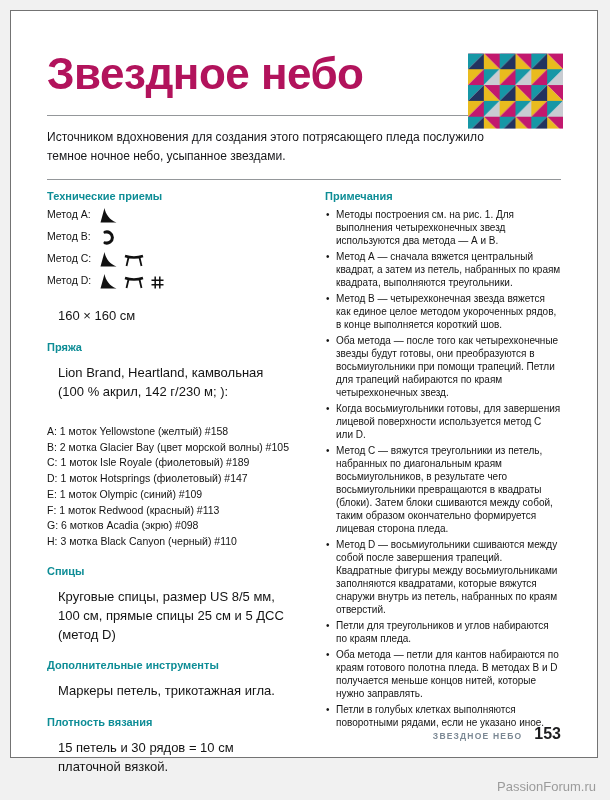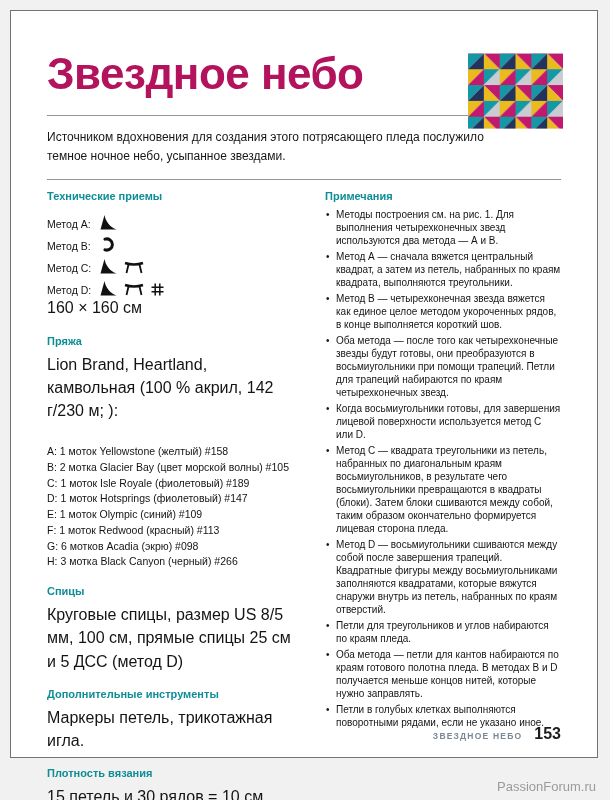--- a/index.html
+++ b/index.html
@@ -22,23 +22,23 @@
   .rule{border:none;border-top:1px solid #94979a;margin:18px 0 12px 0;}
   .rule2{border:none;border-top:1px solid #94979a;margin:14px 0 8px 0;}
   .intro{font-size:12px;line-height:1.55;color:#17171a;width:440px;margin:0;}
   .columns{display:flex;gap:26px;margin-top:10px;}
   .col-left{width:252px;flex:none;}
   .col-right{flex:1;min-width:0;}
   h3.heading{
     color:#0e8d96;font-size:11px;font-weight:bold;margin:15px 0 6px 0;
   }
   .col-left h3.heading:first-child, .col-right h3.heading:first-child{margin-top:0;}
-  .method-row{display:flex;align-items:flex-end;gap:9px;height:22px;font-size:10.5px;color:#141414;}
+  .method-row{display:flex;align-items:flex-start;gap:9px;height:22px;font-size:10.5px;color:#141414;}
   .method-row .icons{display:flex;align-items:flex-end;gap:7px;}
-  .body-text{font-size:16px;line-height:1.45;color:#141414;margin:0;}
+  .body-text{font-size:13px;line-height:1.45;color:#141414;margin:11px;}
   .yarn-list{list-style:none;margin:22px 0 0 0;padding:0;}
   .yarn-list li{font-size:10.5px;line-height:1.5;color:#141414;}
   .notes{list-style:none;margin:2px 0 0 0;padding:0;}
   .notes li{
     position:relative;font-size:10px;line-height:1.3;color:#141414;
     padding-left:11px;margin-bottom:3px;
   }
   .notes li::before{content:"\2022";position:absolute;left:1px;top:0;}
   .footer{
     position:absolute;right:36px;bottom:14px;display:flex;align-items:baseline;gap:12px;
@@ -154,21 +154,21 @@
       <h3 class="heading">Пряжа</h3>
       <p class="body-text">Lion Brand, Heartland, камвольная (100 % акрил, 142 г/230 м; ):</p>
       <ul class="yarn-list">
         <li>A: 1 моток Yellowstone (желтый) #158</li>
         <li>B: 2 мотка Glacier Bay (цвет морской волны) #105</li>
         <li>C: 1 моток Isle Royale (фиолетовый) #189</li>
         <li>D: 1 моток Hotsprings (фиолетовый) #147</li>
         <li>E: 1 моток Olympic (синий) #109</li>
         <li>F: 1 моток Redwood (красный) #113</li>
         <li>G: 6 мотков Acadia (экрю) #098</li>
-        <li>H: 3 мотка Black Canyon (черный) #266</li>
+        <li>H: 3 мотка Black Canyon (черный) #110</li>
       </ul>
 
       <h3 class="heading">Спицы</h3>
       <p class="body-text">Круговые спицы, размер US 8/5 мм, 100 см, прямые спицы 25 см и 5 ДСС (метод D)</p>
 
       <h3 class="heading">Дополнительные инструменты</h3>
       <p class="body-text">Маркеры петель, трикотажная игла.</p>
 
       <h3 class="heading">Плотность вязания</h3>
       <p class="body-text">15 петель и 30 рядов = 10 см платочной вязкой.</p>
@@ -176,21 +176,21 @@
     </div>
 
     <div class="col-right">
       <h3 class="heading">Примечания</h3>
       <ul class="notes">
         <li>Методы построения см. на рис. 1. Для выполнения четырехконечных звезд используются два метода — А и В.</li>
         <li>Метод А — сначала вяжется центральный квадрат, а затем из петель, набранных по краям квадрата, выполняются треугольники.</li>
         <li>Метод В — четырехконечная звезда вяжется как единое целое методом укороченных рядов, в конце выполняется короткий шов.</li>
         <li>Оба метода — после того как четырехконечные звезды будут готовы, они преобразуются в восьмиугольники при помощи трапеций. Петли для трапеций набираются по краям четырехконечных звезд.</li>
         <li>Когда восьмиугольники готовы, для завершения лицевой поверхности используется метод С или D.</li>
-        <li>Метод С — квадрата треугольники из петель, набранных по диагональным краям восьмиугольников, в результате чего восьмиугольники превращаются в квадраты (блоки). Затем блоки сшиваются между собой, таким образом окончательно формируется лицевая сторона пледа.</li>
+        <li>Метод С — вяжутся треугольники из петель, набранных по диагональным краям восьмиугольников, в результате чего восьмиугольники превращаются в квадраты (блоки). Затем блоки сшиваются между собой, таким образом окончательно формируется лицевая сторона пледа.</li>
         <li>Метод D — восьмиугольники сшиваются между собой после завершения трапеций. Квадратные фигуры между восьмиугольниками заполняются квадратами, которые вяжутся снаружи внутрь из петель, набранных по краям отверстий.</li>
         <li>Петли для треугольников и углов набираются по краям пледа.</li>
         <li>Оба метода — петли для кантов набираются по краям готового полотна пледа. В методах В и D получается меньше концов нитей, которые нужно заправлять.</li>
         <li>Петли в голубых клетках выполняются поворотными рядами, если не указано иное.</li>
       </ul>
     </div>
 
   </div>
 
   <div class="footer">

